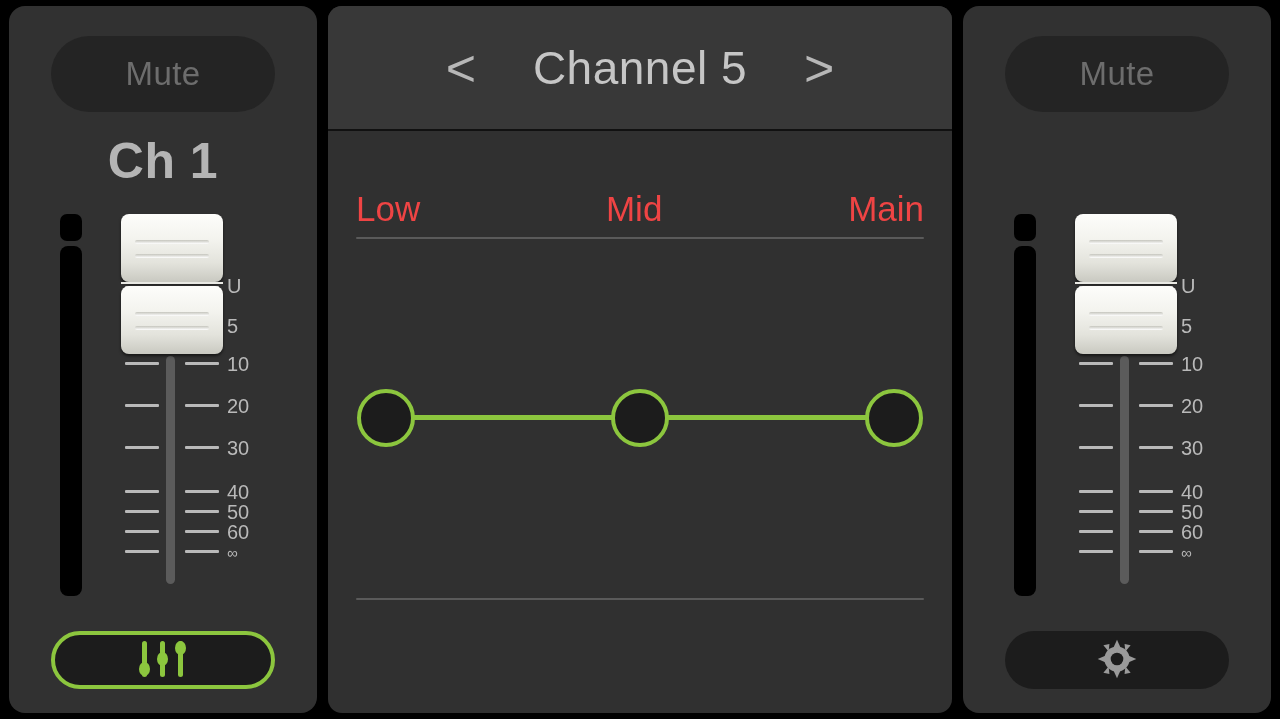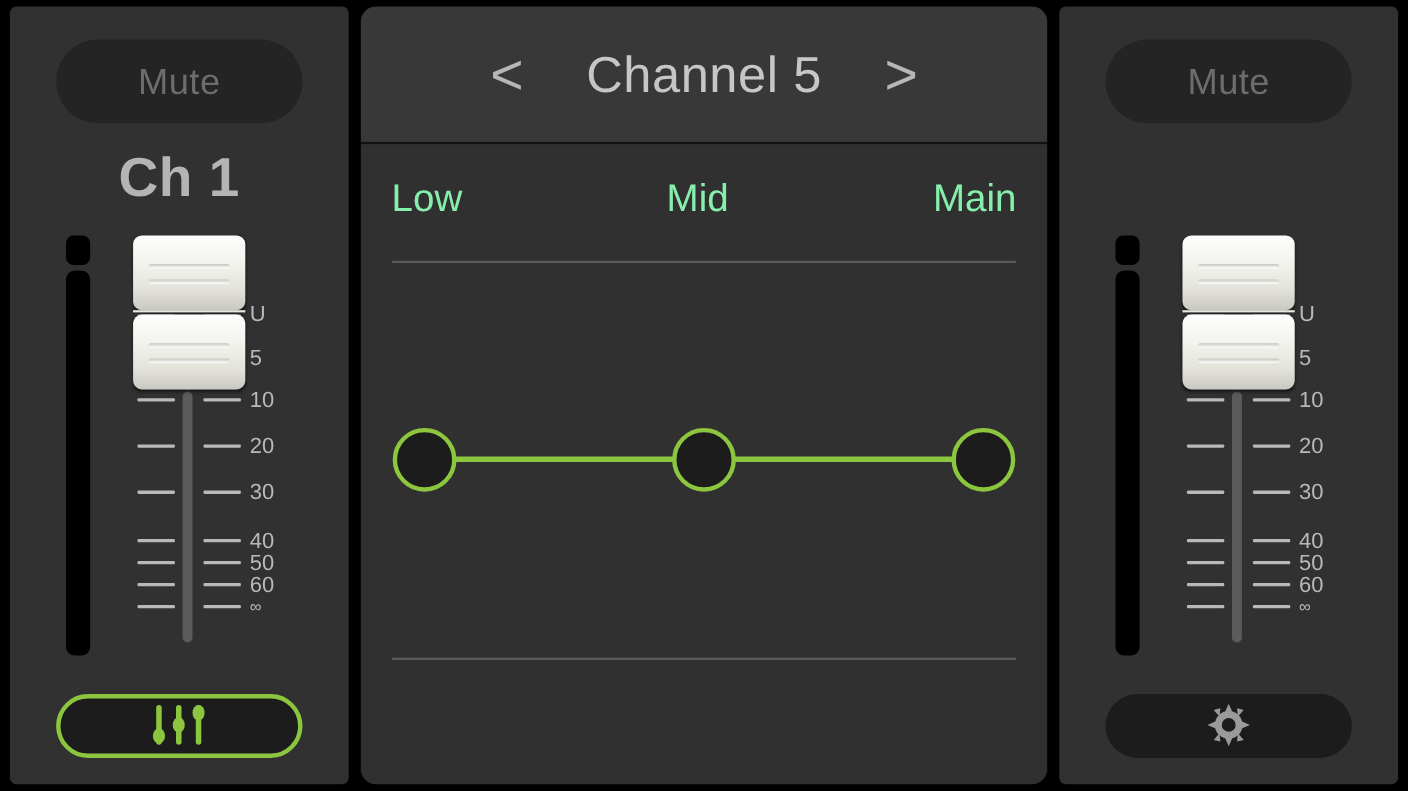--- a/index.html
+++ b/index.html
@@ -21,21 +21,21 @@
     background: #000000;
   }
 
   
   .strip {
     position: absolute;
     top: 6px;
     width: 308px;
     height: 707px;
     background: #313131;
-    border-radius: 6px;
+    border-radius: 16px;
   }
   .strip.left  { left: 9px; }
   .strip.right { left: 963px; }
 
   .mute-btn {
     position: absolute;
     top: 30px;
     left: 42px;
     width: 224px;
     height: 76px;
@@ -224,22 +224,23 @@
     position: absolute;
     top: 155px;
     left: 28px;
     width: 568px;
     display: flex;
     justify-content: space-between;
     align-items: baseline;
   }
   .band-labels .band {
     font-size: 35px;
-    color: #86efac;
+    color: #ef4444;
     font-weight: 400;
+    margin-top: 28px;
   }
   .hr {
     position: absolute;
     left: 28px;
     width: 568px;
     height: 2px;
     background: #5a5a5a;
     border-radius: 1px;
   }
   .hr.top    { top: 231px; }

